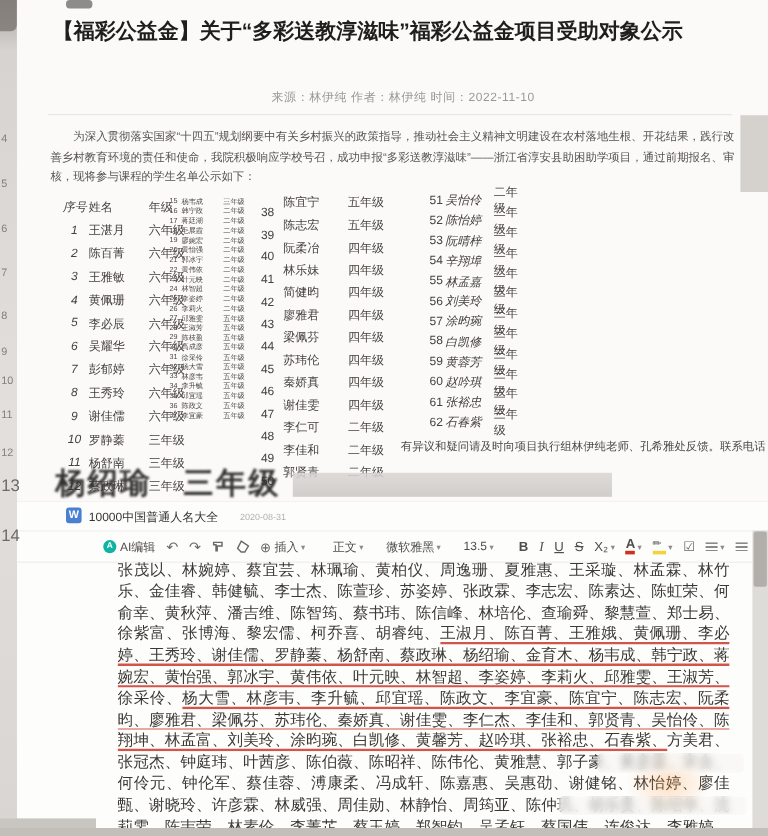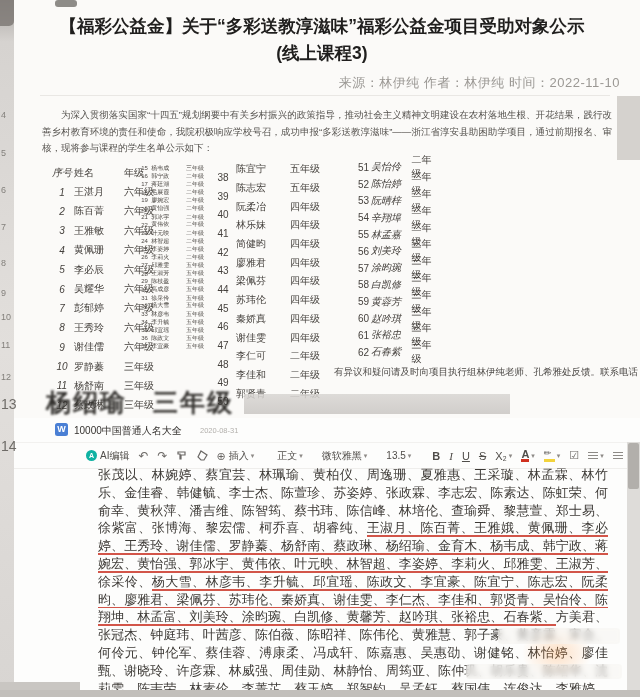--- a/index.html
+++ b/index.html
@@ -1,24 +1,24 @@
 <!DOCTYPE html>
 <html><head>
 <meta charset="utf-8">
 <style>
   html,body{margin:0;padding:0;overflow:hidden;}
   .stage{position:relative;width:640px;height:697px;background:#d9d6d3;overflow:hidden;
          font-family:"Liberation Sans","DejaVu Sans",sans-serif;color:#333;}
   .panel{position:absolute;background:#fbfaf8;}
   
   .article{left:14px;top:0;width:626px;height:418px;}
-  .a-title{position:absolute;top:13px;left:30px;right:40px;text-align:center;
+  .a-title{position:absolute;top:13px;left:30px;right:40px;text-align:left;
            font-size:17.5px;font-weight:bold;color:#1f1e1d;line-height:27px;}
-  .a-meta{position:absolute;top:74px;left:0;right:20px;text-align:right;
-          font-size:13px;color:#9b9894;letter-spacing:.5px;padding-left:38px;}
+  .a-meta{position:absolute;top:74px;left:0;right:20px;text-align:center;
+          font-size:10px;color:#9b9894;letter-spacing:.5px;padding-left:38px;}
   .a-divider{position:absolute;top:95px;left:26px;right:30px;border-top:1px solid #e9e7e4;}
   .a-intro{position:absolute;top:107px;left:28px;right:28px;font-size:9.5px;color:#55524e;
            line-height:16.5px;text-align:justify;text-indent:2em;}
   
   .r-col{position:absolute;}
   .r-row{display:flex;align-items:center;font-size:10px;color:#45413d;}
   .r-seq{text-align:center;}
   .colA{left:36px;top:163px;width:112px;}
   .colA .r-row{height:19.4px;}
   .colA .r-seq{width:24px;font-style:italic;}
@@ -101,21 +101,20 @@
              background:radial-gradient(closest-side,rgba(255,150,60,.28),rgba(255,150,60,0));}
 </style>
 </head>
 <body>
 
 <div class="stage">
 
   <div class="panel article">
     <div class="a-title">
       <div>【福彩公益金】关于“多彩送教淳滋味”福彩公益金项目受助对象公示</div>
-      <div>(线上课程3)</div>
     </div>
     <div class="a-meta">来源：林伊纯  作者：林伊纯  时间：2022-11-10</div>
     <div class="a-divider"></div>
     <div class="a-intro">为深入贯彻落实国家“十四五”规划纲要中有关乡村振兴的政策指导，推动社会主义精神文明建设在农村落地生根、开花结果，践行改善乡村教育环境的责任和使命，我院积极响应学校号召，成功申报“多彩送教淳滋味”——浙江省淳安县助困助学项目，通过前期报名、审核，现将参与课程的学生名单公示如下：</div>
 
     <div class="r-col colA">
       <div class="r-row" style="font-weight:normal;">
         <span class="r-seq">序号</span>
         <span class="r-name">姓名</span>
         <span class="r-grade">年级</span>

